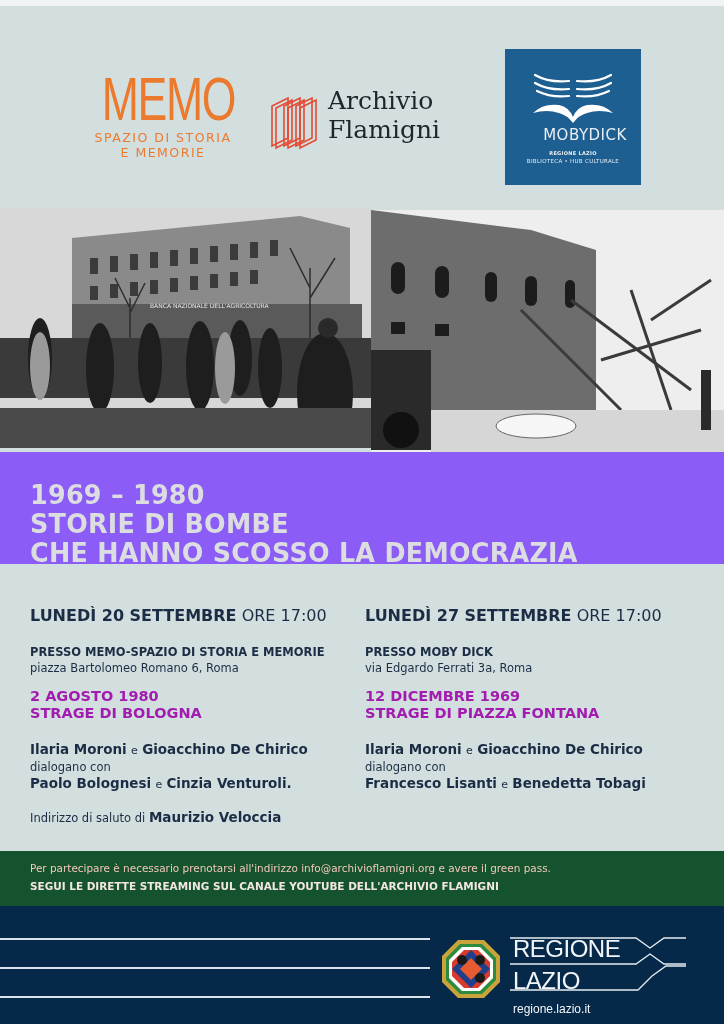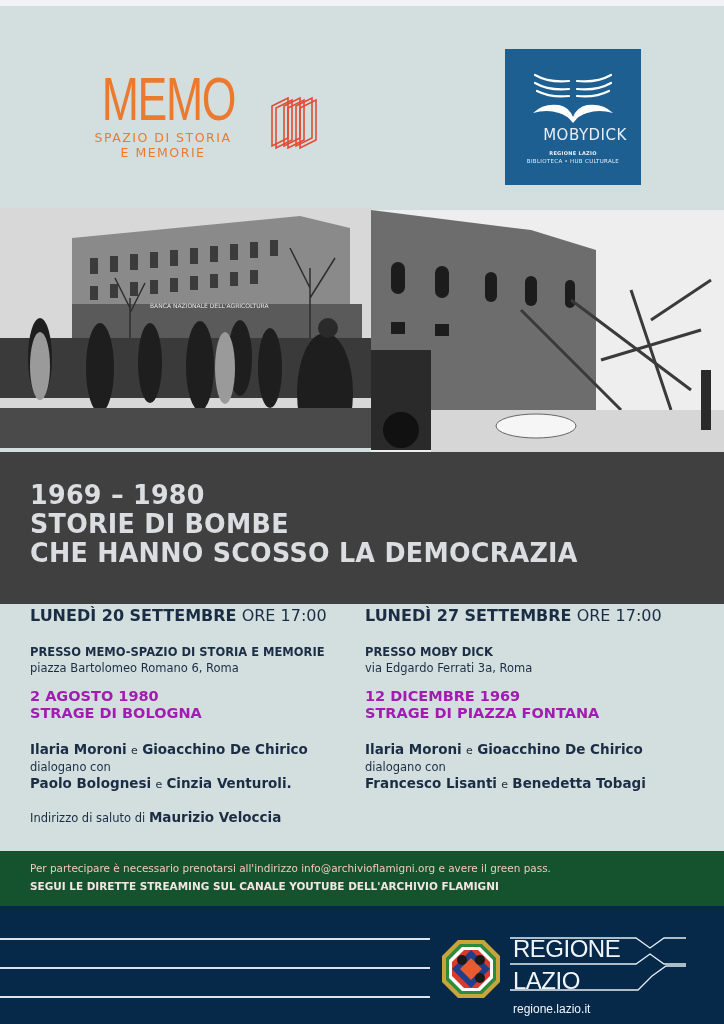--- a/index.html
+++ b/index.html
@@ -24,21 +24,21 @@
   .moby-sub2 { position: absolute; left: 0; top: 109px; width: 136px; font-size: 5.5px; letter-spacing: 0.3px; }
 
   
   .photos { position: absolute; left: 0; top: 194px; width: 724px; height: 256px; }
   .photo-left { position: absolute; left: 0; top: 8px; width: 372px; height: 240px; overflow: hidden;
     background: linear-gradient(180deg, #e8e8e8 0%, #b9b9b9 25%, #6e6e6e 45%, #3a3a3a 60%, #2a2a2a 80%, #4a4a4a 100%); }
   .photo-right { position: absolute; left: 371px; top: 10px; width: 353px; height: 246px; overflow: hidden;
     background: linear-gradient(180deg, #f5f5f5 0%, #e6e6e6 40%, #c8c8c8 70%, #e3e3e3 100%); }
 
   
-  .title-band { position: absolute; left: 0; top: 446px; width: 724px; height: 152px; background: #404040; }
+  .title-band { position: absolute; left: 0; top: 446px; width: 724px; height: 112px; background: #8b5cf6; }
   .title-text { position: absolute; left: 30px; top: 28px; font-family: "DejaVu Sans", sans-serif; font-weight: bold; color: #dcdde0; font-size: 27px; line-height: 29px; letter-spacing: 0.3px; transform: scaleX(0.94); transform-origin: left; }
 
   
   .events { position: absolute; left: 0; top: 582px; width: 576px; height: 250px; }
   .col { position: absolute; top: 18px; width: 340px; color: #1b2d44; }
   .col.left { left: 30px; }
   .col.right { left: 365px; }
   .date-line { font-size: 16px; line-height: 20px; white-space: nowrap; }
   .date-strong { font-weight: bold; }
   .time { font-weight: normal; }
@@ -83,20 +83,24 @@
       <svg class="archivio-icon" viewBox="0 0 52 58">
         <g fill="none" stroke="#e34b33" stroke-width="1.6">
           <polygon points="4,12 20,4 20,44 4,52"></polygon>
           <polygon points="8,14 24,6 24,46 8,54"></polygon>
           <polygon points="16,12 32,4 32,44 16,52"></polygon>
           <polygon points="20,14 36,6 36,46 20,54"></polygon>
           <polygon points="28,12 44,4 44,44 28,52"></polygon>
           <polygon points="32,14 48,6 48,46 32,54"></polygon>
         </g>
       </svg>
+      <div class="archivio-text">
+        <div>Archivio</div>
+        <div>Flamigni</div>
+      </div>
     </div>
 
     <div class="moby">
       <svg class="moby-icon" viewBox="0 0 88 56">
         <g fill="none" stroke="#ffffff" stroke-width="2.2" stroke-linecap="round">
           <path d="M6 6 Q20 14 40 12"></path>
           <path d="M48 12 Q68 14 82 6"></path>
           <path d="M6 14 Q20 22 40 20"></path>
           <path d="M48 20 Q68 22 82 14"></path>
           <path d="M8 22 Q22 29 40 27"></path>

